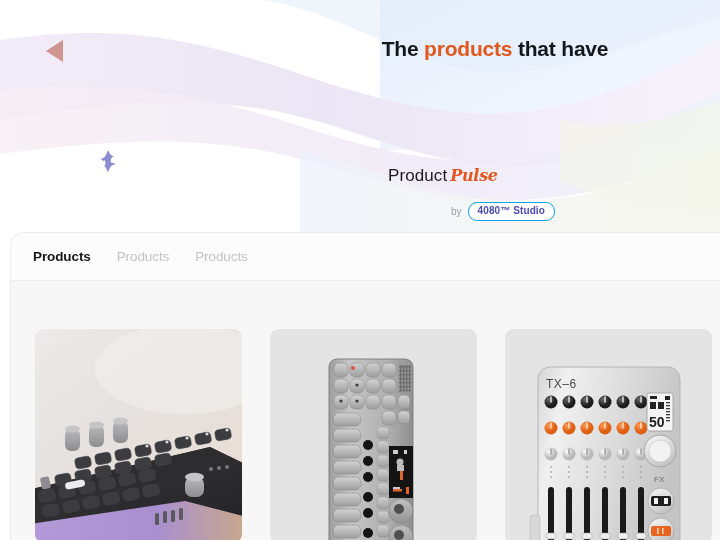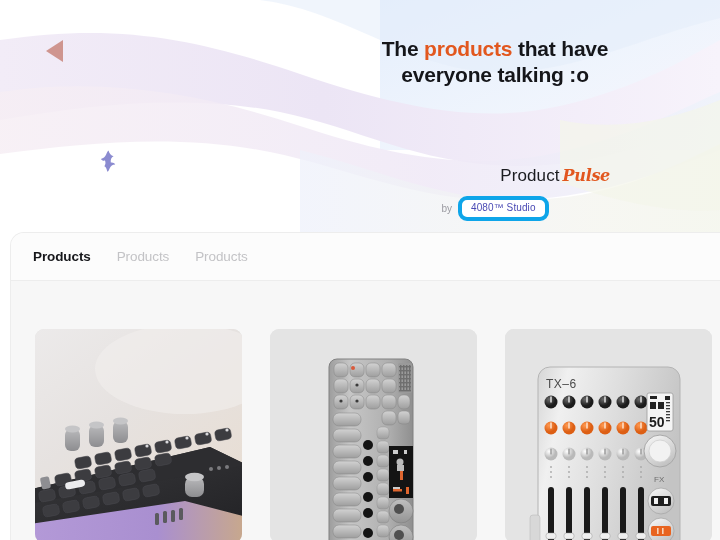--- a/index.html
+++ b/index.html
@@ -51,58 +51,58 @@
     line-height: 26px;
     font-weight: 700;
     color: #15161a;
     letter-spacing: -0.2px;
   }
   .headline .hl-accent { color: #e2571e; }
 
   
   .brand {
     position: absolute;
-    left: 380px; top: 165px;
+    left: 388px; top: 165px;
     width: 230px;
-    text-align: right;
+    text-align: left;
   }
   .brand-title {
     font-size: 17px;
     color: #1b1c20;
     letter-spacing: .1px;
     line-height: 22px;
     white-space: nowrap;
   }
   .brand-title .brand-pulse {
     color: #e2571e;
     font-family: "DejaVu Serif", serif;
     font-style: italic;
     font-weight: 700;
     font-size: 16px;
     letter-spacing: -.3px;
     padding-left: 3px;
   }
   .brand-by-row {
-    margin-top: 9px;
+    margin-top: 15px;
     display: flex;
     align-items: center;
     justify-content: center;
     gap: 6px;
   }
   .brand-by {
     font-size: 10px;
     color: #9b9ba2;
   }
   .brand-badge {
     display: inline-block;
-    border: 4px solid #0ea5e9;
+    border: 1px solid #0ea5e9;
     border-radius: 9px;
     padding: 2px 9px 3px;
     font-size: 10px;
-    font-weight: 400;
+    font-weight: 700;
     color: #4a4ab4;
     background: #ffffff;
     letter-spacing: .1px;
     line-height: 12px;
   }
 
   
   .panel {
     position: absolute;
     left: 10px; top: 232px;
@@ -190,21 +190,20 @@
   <div class="deco-triangle"></div>
 
   <div class="deco-star">
     <svg viewBox="0 0 18 22">
       <path d="M9.5,0.5 C10.6,4 11.8,5.4 14.6,6.2 C12.2,7.6 11.4,9.2 11.8,12.6 C13.8,12.2 15.2,12.9 16.2,14.4 C13.4,14.6 11.8,15.8 10.6,18.4 C9.9,20.6 9.2,21.6 8.2,21.5 C7.8,18.8 7,17.2 5.4,16.2 C6.6,14.4 6.8,12.6 6,10.6 C4.2,11 2.9,10.4 1.9,8.9 C4.4,8.3 6,7 7,4.8 C7.8,3 8.4,1.4 9.5,0.5 Z" fill="#8b8bd0"></path>
     </svg>
   </div>
 
   <div class="headline">
     <span>The </span><span class="hl-accent">products</span><span> that have</span><br>
-    <span>everyone talking :o</span>
   </div>
 
   <div class="brand">
     <div class="brand-title">
       <span>Product</span><span class="brand-pulse">Pulse</span>
     </div>
     <div class="brand-by-row">
       <span class="brand-by">by</span>
       <span class="brand-badge">4080™ Studio</span>
     </div>

